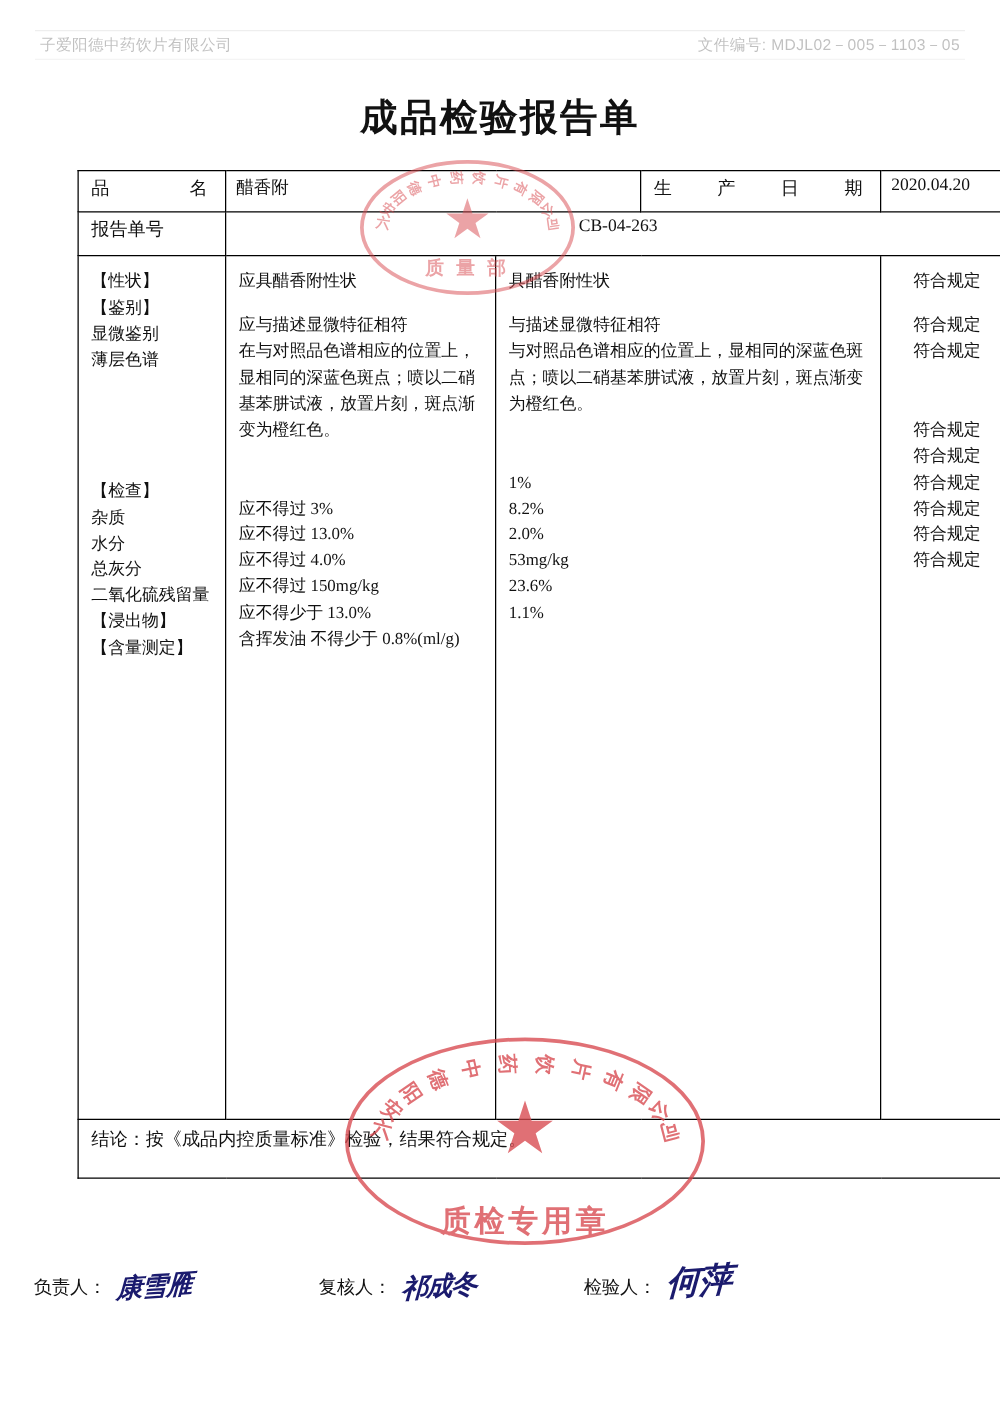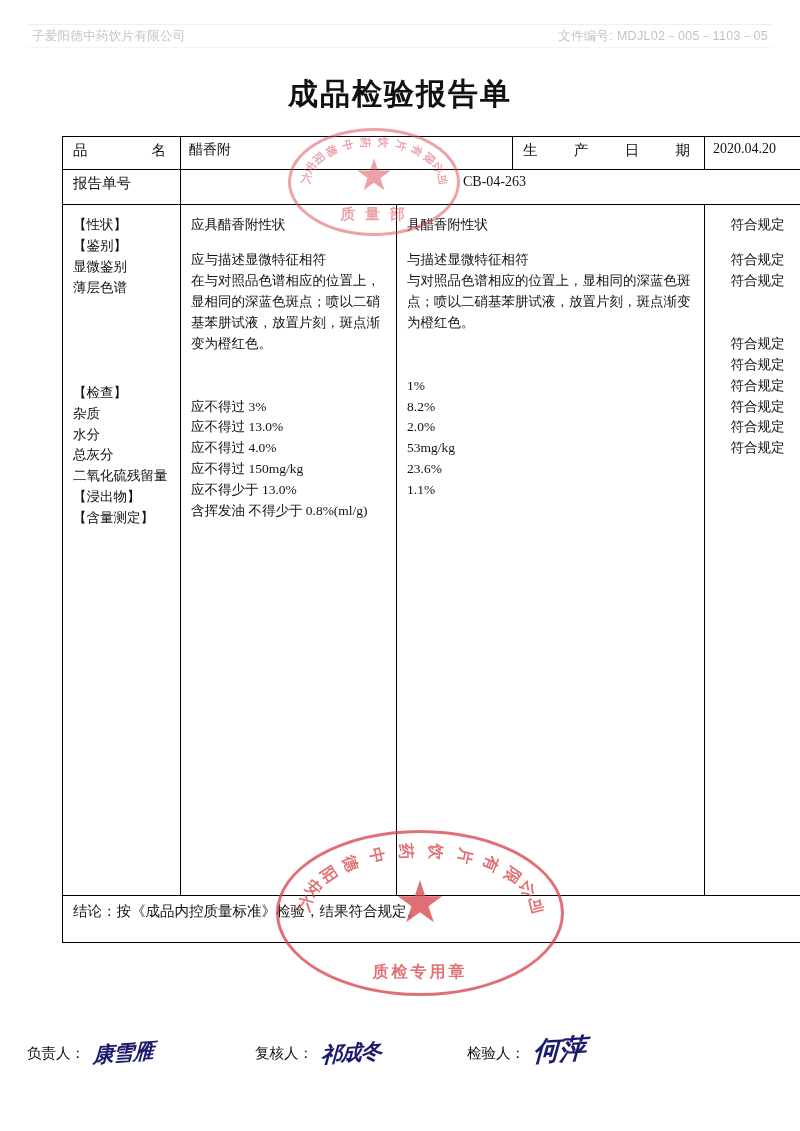--- a/index.html
+++ b/index.html
@@ -143,21 +143,21 @@
     font-size: 14.5px;
     display: flex;
     text-align: right;
   }
   .sign .slot {
     display: flex;
     align-items: flex-end;
   }
   .sign .slot.s1 { width: 228px; }
   .sign .slot.s2 { width: 212px; }
-  .sign .slot.s3 { width: 300px; margin-top: 24px; }
+  .sign .slot.s3 { width: 300px; }
   .sig-label { white-space: nowrap; }
   .sig-hand {
     margin-left: 8px;
     color: #1b1b6e;
     font-family: "DejaVu Serif", serif;
     font-style: italic;
     font-weight: bold;
     font-size: 21px;
     line-height: 1;
     letter-spacing: -1px;
@@ -203,21 +203,21 @@
   .stamp-bottom-text {
     position: absolute;
     left: 0;
     right: 0;
     bottom: 9px;
     text-align: center;
     font-size: 15px;
     font-weight: bold;
     letter-spacing: 3px;
   }
-  .stamp-big .stamp-bottom-text { font-size: 16px; bottom: 10px; }
+  .stamp-big .stamp-bottom-text { font-size: 24px; bottom: 0; }
 
   .arc-text {
     position: absolute;
     left: 0;
     top: 0;
     width: 100%;
     height: 100%;
   }
   .arc-text span {
     position: absolute;

